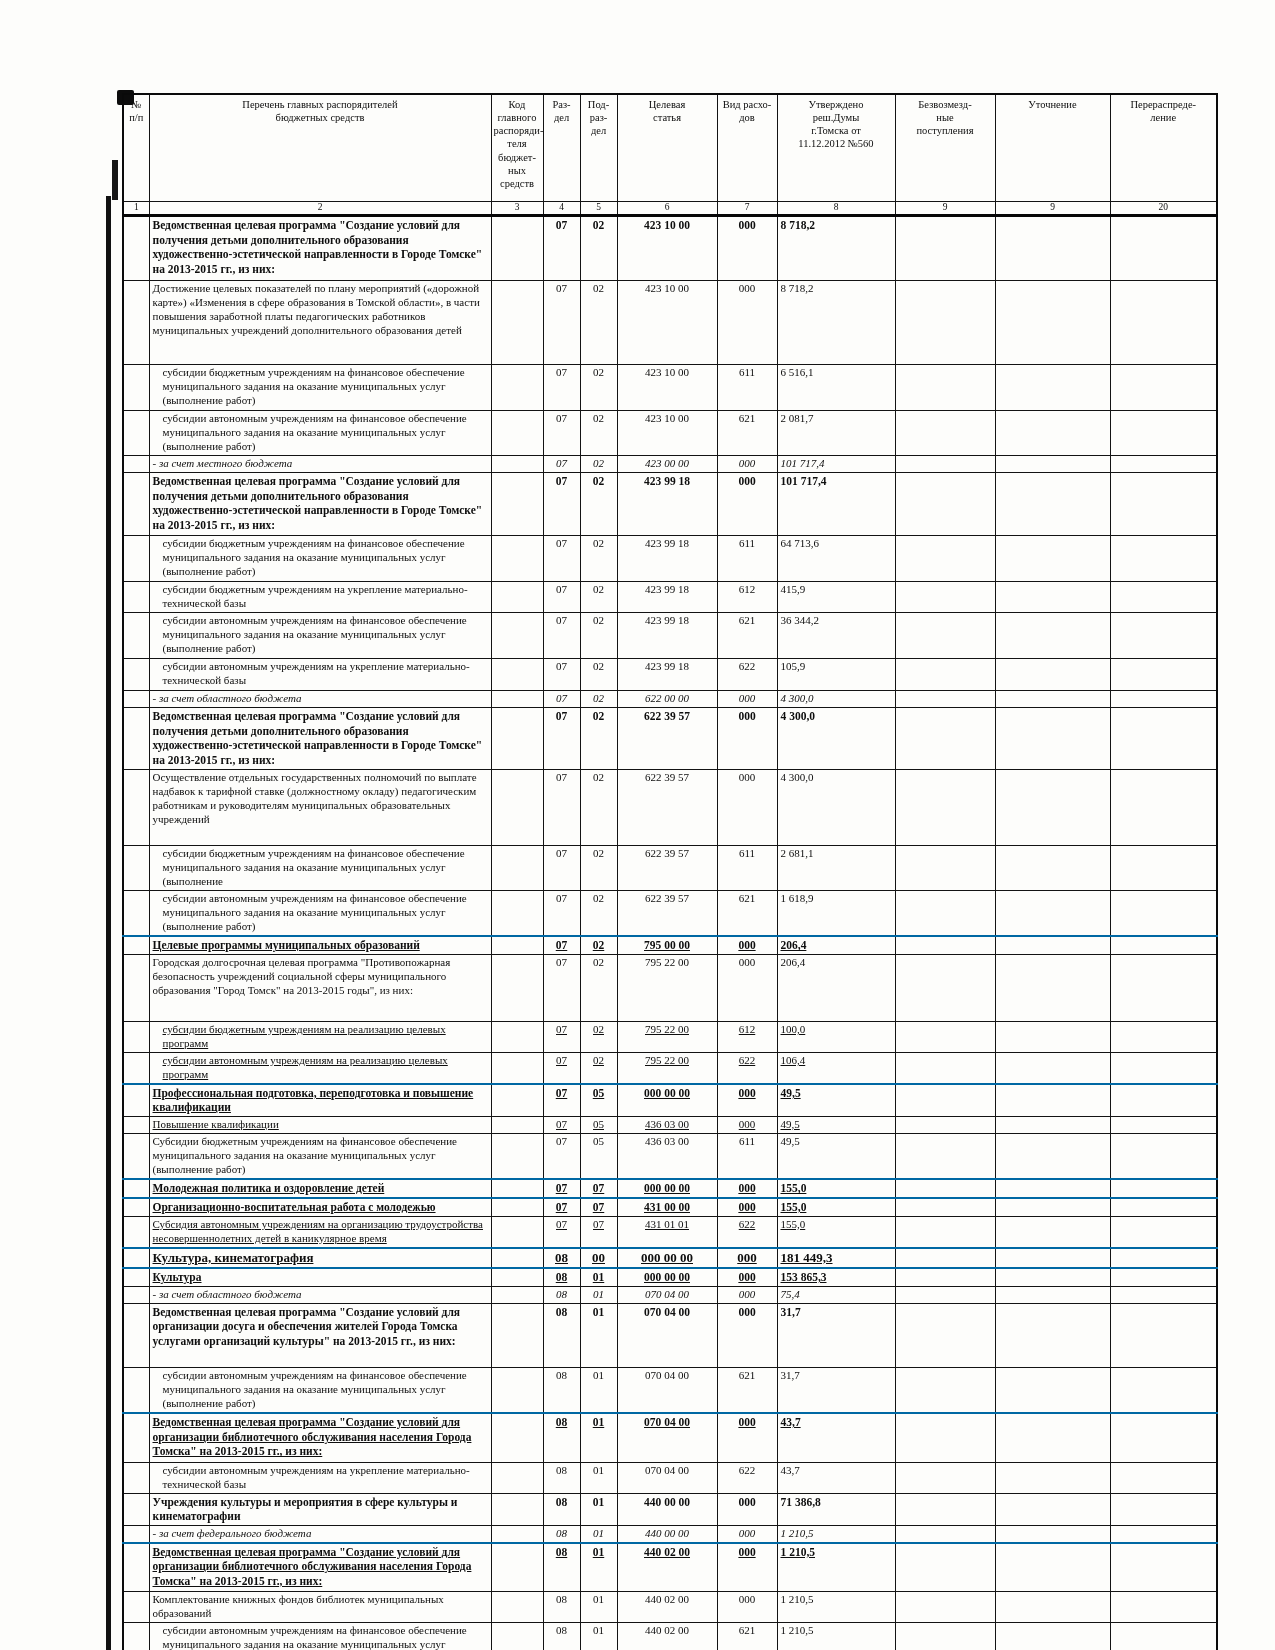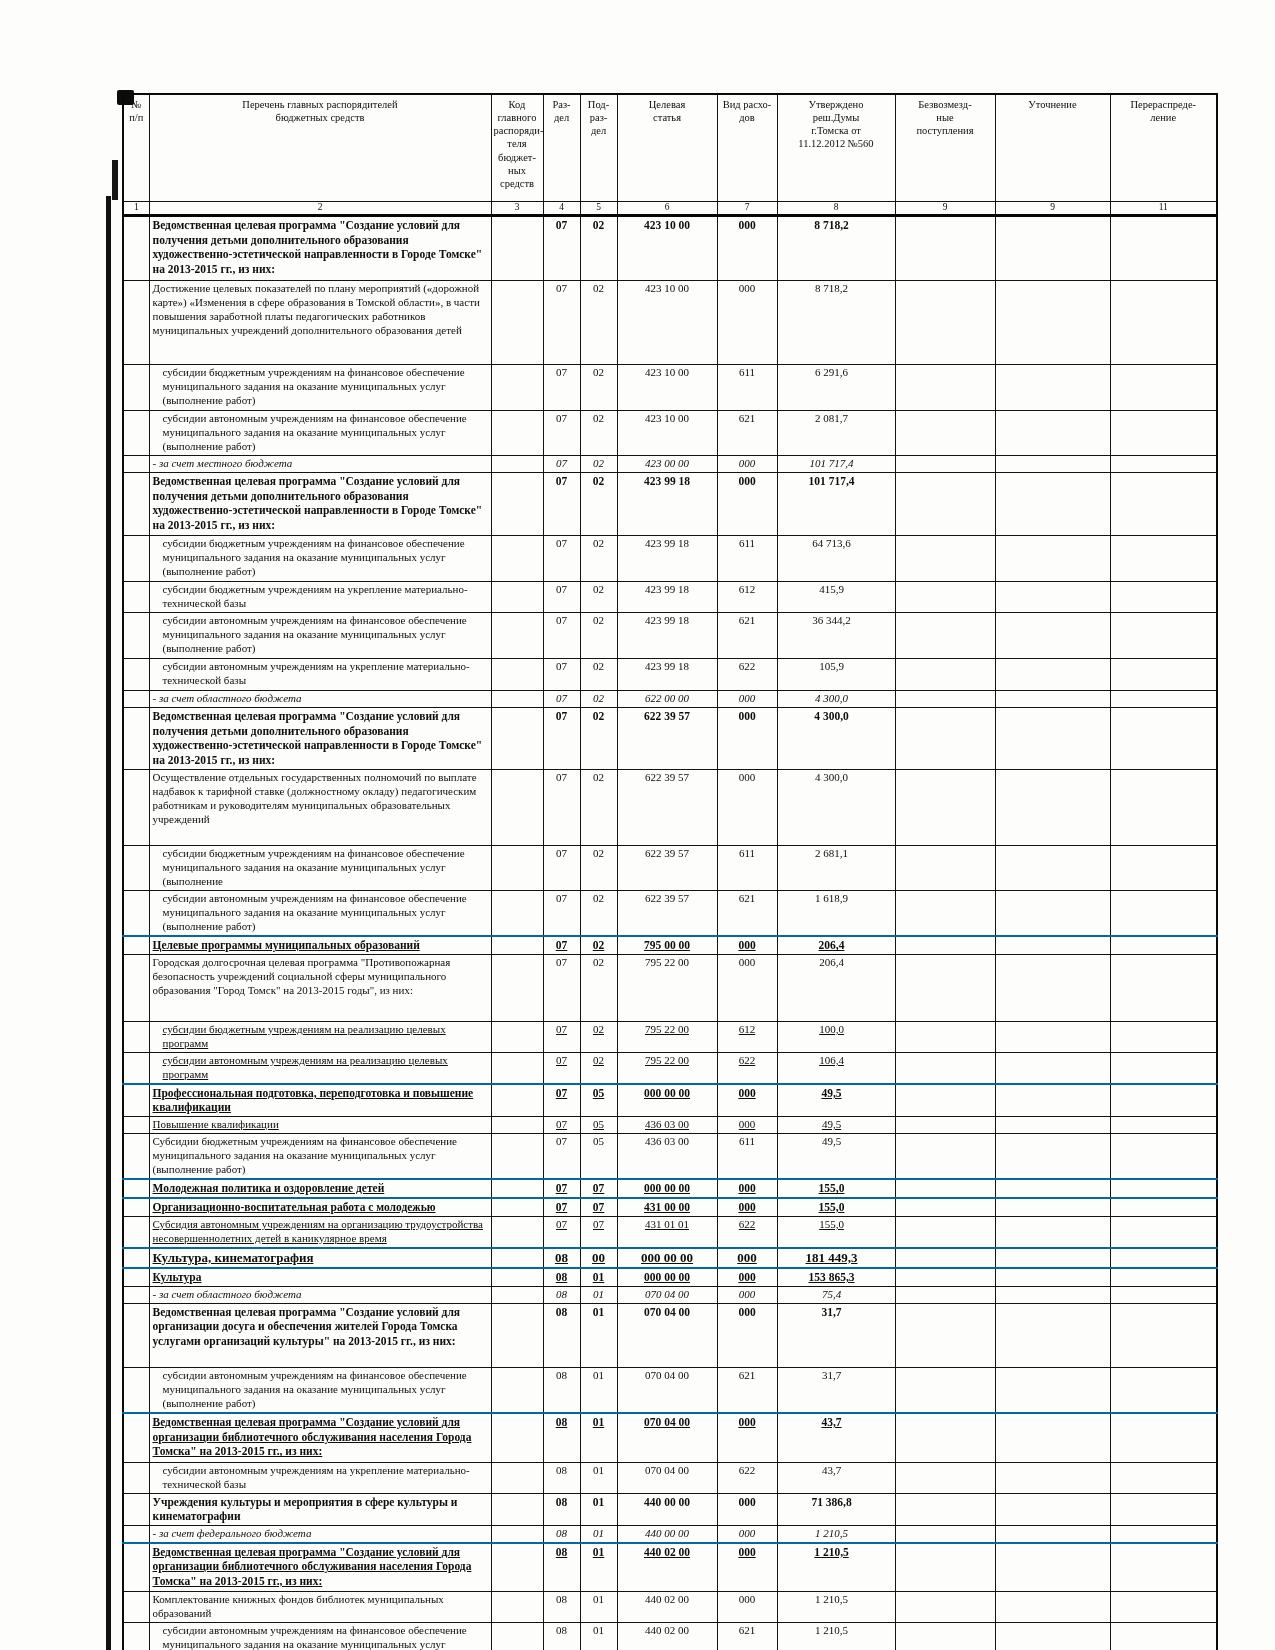--- a/index.html
+++ b/index.html
@@ -13,21 +13,21 @@
   table{border:2px solid #111;}
   thead th{font-weight:normal;font-size:10.5px;line-height:1.25;text-align:center;
            white-space:pre-line;padding:3px 2px;height:100px;}
   thead .numrow td{font-size:9.5px;text-align:center;height:12px;padding:0;line-height:1.1;
                    border-bottom:3px solid #0d0d0d;}
   tbody td{font-size:11px;line-height:1.27;padding:1px 3px;}
   td.namec{text-align:left;padding:1px 4px 1px 3px;}
   td.namec.ind{padding-left:13px;}
   td.namec.ind2{margin-left:38px;}
   td.cc{text-align:center;white-space:nowrap;}
-  td.vc{text-align:center;white-space:nowrap;padding-right:12px;}
+  td.vc{text-align:left;white-space:nowrap;padding-right:12px;}
   tr.st-b td{font-weight:bold;font-size:11.5px;}
   tr.st-i td{font-style:italic;}
   tr.st-u td{text-decoration:underline;}
   tr.st-bu td{font-weight:bold;text-decoration:underline;font-size:11.5px;}
   tr.st-su td{font-weight:bold;text-decoration:underline;font-size:13px;}
   tr.st-bu,tr.st-su{border-top:2px solid #0369a1;}
   .edge-left{position:absolute;left:106px;top:196px;width:5px;height:1454px;background:#111;}
   .blob{position:absolute;left:117px;top:90px;width:17px;height:15px;background:#0c0c0c;border-radius:2px;}
   .blob2{position:absolute;left:112px;top:160px;width:6px;height:40px;background:#161616;}
 </style>
@@ -91,21 +91,21 @@
           <td>1</td>
           <td>2</td>
           <td>3</td>
           <td>4</td>
           <td>5</td>
           <td>6</td>
           <td>7</td>
           <td>8</td>
           <td>9</td>
           <td>9</td>
-          <td>11</td>
+          <td>20</td>
         </tr>
       </thead>
       <tbody id="tbody">
           <tr class="st-b" style="height: 65px;">
             <td></td>
             <td class="namec">Ведомственная целевая программа "Создание условий для получения детьми дополнительного образования художественно-эстетической направленности в Городе Томске" на 2013-2015 гг., из них:</td>
             <td class="cc"></td>
             <td class="cc">07</td>
             <td class="cc">02</td>
             <td class="cc">423 10 00</td>
@@ -129,21 +129,21 @@
             <td></td>
           </tr>
           <tr class="st-n" style="height: 46px;">
             <td></td>
             <td class="namec ind">субсидии бюджетным учреждениям на финансовое обеспечение муниципального задания на оказание муниципальных услуг (выполнение работ)</td>
             <td class="cc"></td>
             <td class="cc">07</td>
             <td class="cc">02</td>
             <td class="cc">423 10 00</td>
             <td class="cc">611</td>
-            <td class="vc">6 291,6</td>
+            <td class="vc">6 516,1</td>
             <td></td>
             <td></td>
             <td></td>
           </tr>
           <tr class="st-n" style="height: 45px;">
             <td></td>
             <td class="namec ind">субсидии автономным учреждениям на финансовое обеспечение муниципального задания на оказание муниципальных услуг (выполнение работ)</td>
             <td class="cc"></td>
             <td class="cc">07</td>
             <td class="cc">02</td>

